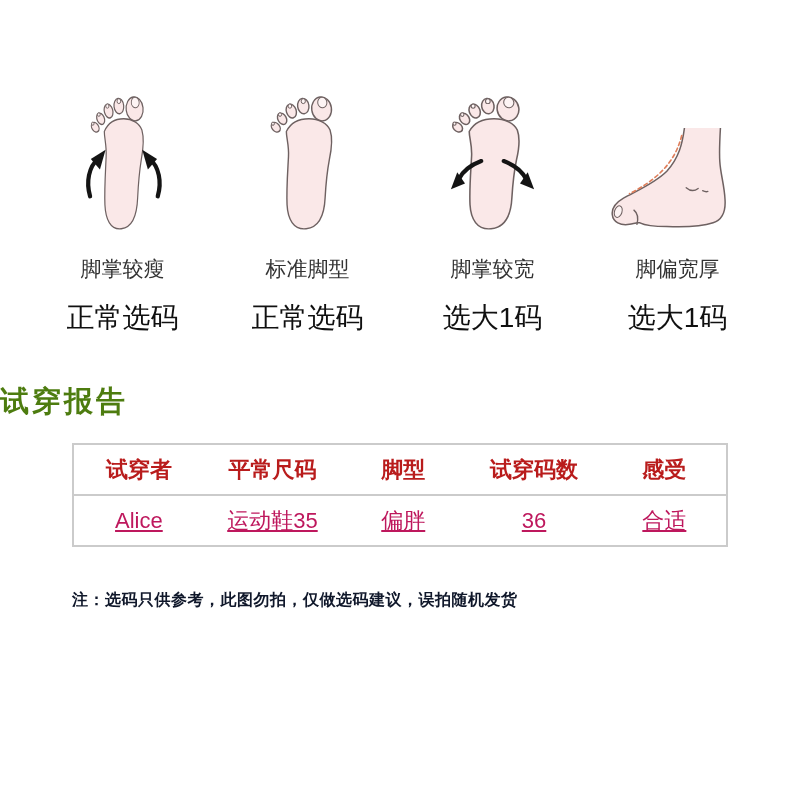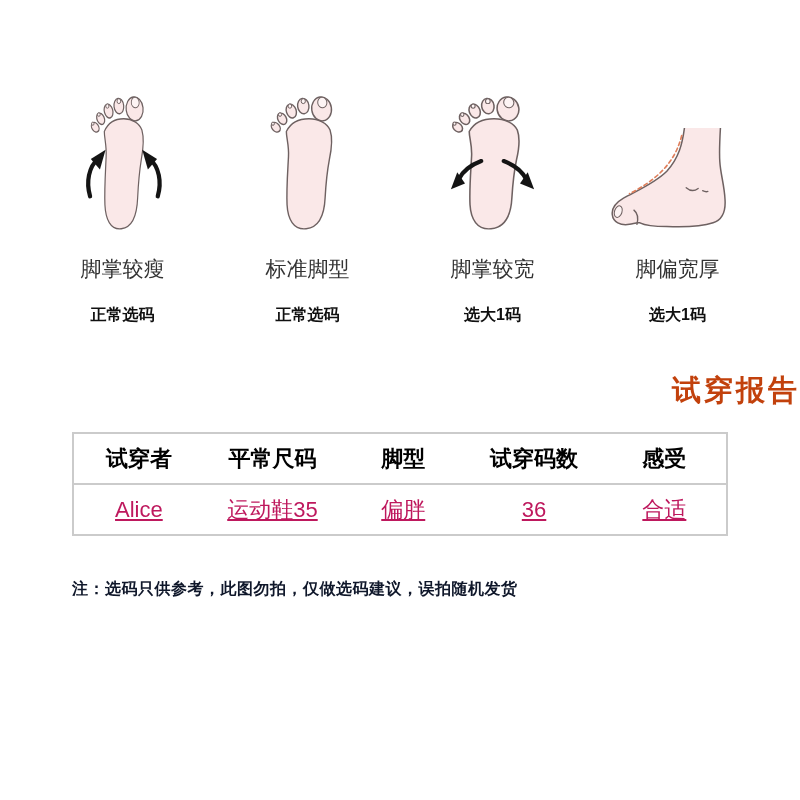--- a/index.html
+++ b/index.html
@@ -9,30 +9,30 @@
   .header { padding-top:40px; text-align:center; }
   .title { font-size:43px; font-weight:700; color:#232323; letter-spacing:3px; }
   .subtitle { margin-top:9px; font-size:22px; font-weight:400; color:#2e2e2e; letter-spacing:2.5px; }
 
   .feet-row { display:flex; padding:0 30px; margin-top:50px; }
   .foot-col { flex:1; display:flex; flex-direction:column; align-items:center; }
   .foot-figure { height:150px; display:flex; align-items:flex-end; justify-content:center; }
   .foot-svg-top { height:148px; width:99px; }
   .foot-svg-side { height:112px; width:142px; }
   .foot-line1 { margin-top:15px; font-size:21px; color:#333333; }
-  .foot-line2 { margin-top:22px; font-size:16px; font-weight:700; color:#101010; }
+  .foot-line2 { margin-top:16px; font-size:28px; font-weight:400; color:#101010; }
 
-  .report-title { margin-top:45px; text-align:right; font-size:29px; font-weight:700;
-    color:#c2410c; letter-spacing:3px; }
+  .report-title { margin-top:45px; text-align:left; font-size:29px; font-weight:700;
+    color:#4d7c0f; letter-spacing:3px; }
 
   .size-table { width:656px; margin:21px auto 0; border-collapse:collapse;
     border:2px solid #cbcbcb; table-layout:fixed; }
   .size-table th, .size-table td { border-top:2px solid #cbcbcb; border-bottom:2px solid #cbcbcb;
     height:51px; text-align:center; font-size:22px; vertical-align:middle; }
-  .size-table th { color:#000000; font-weight:600; }
+  .size-table th { color:#b91c1c; font-weight:600; }
   .size-table td { color:#be185d; font-weight:400;text-decoration:underline; }
 
   .footnote { margin:43px 0 0 72px; font-size:16px; font-weight:600; color:#0f172a; letter-spacing:0.5px; }
 
   
   .foot-shape { fill:#fae8e8; stroke:#6e6161; stroke-width:2; stroke-linejoin:round; }
   .nail { fill:#fdf4f4; stroke:#6e6161; stroke-width:1.4; }
   .detail { fill:none; stroke:#6e6161; stroke-width:1.8; stroke-linecap:round; }
   .arrow-stroke { fill:none; stroke:#141414; stroke-width:6; stroke-linecap:round; }
   .arrow-head { fill:#141414; }

